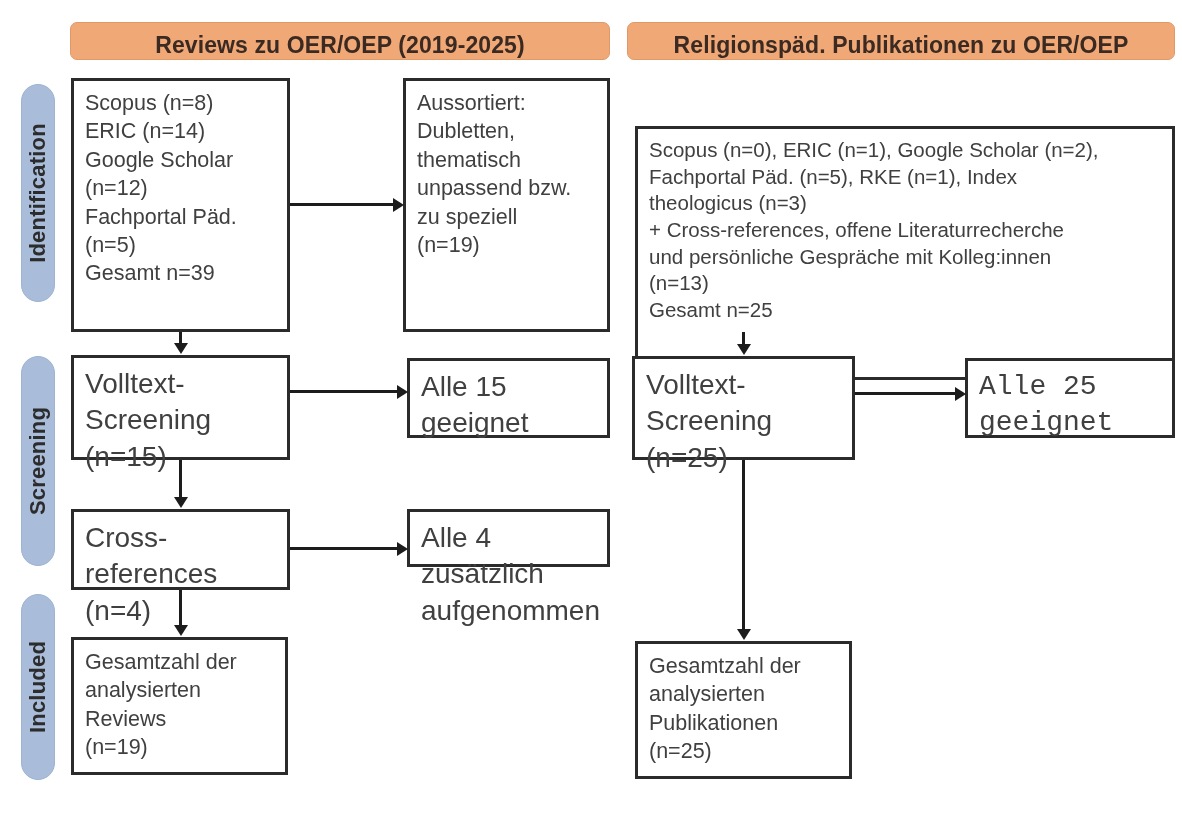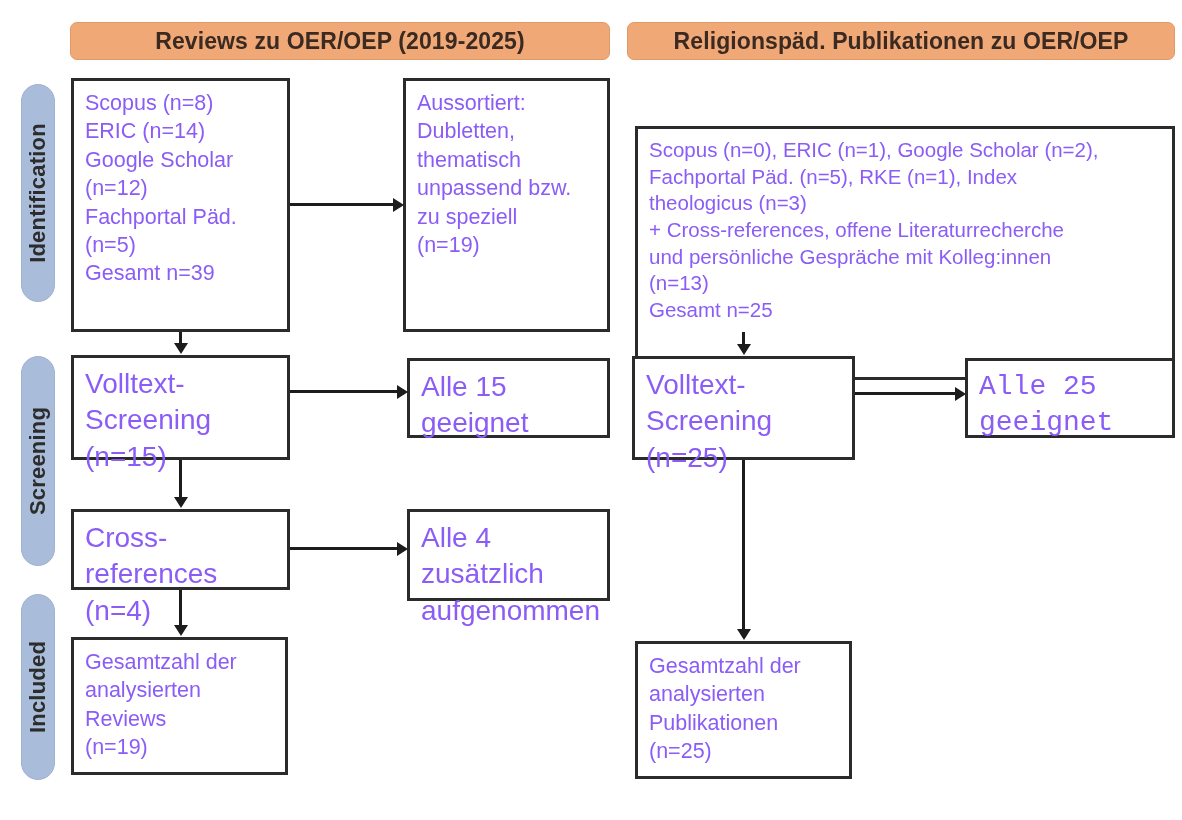--- a/index.html
+++ b/index.html
@@ -37,40 +37,40 @@
   }
 
   
   .col-header {
     position: absolute;
     background: #f0a877;
     border: 1px solid #e09a68;
     border-radius: 7px;
     box-sizing: border-box;
     display: flex;
-    align-items: center;
+    align-items: flex-end;
     justify-content: center;
     font-size: 23px;
     font-weight: bold;
     color: #3a2a22;
     letter-spacing: 0.1px;
   }
 
   
   .box {
     position: absolute;
     background: #ffffff;
     border: 3px solid #2b2b2b;
     box-sizing: border-box;
     padding: 8px 10px 6px 11px;
   }
   .box .box-text {
     font-size: 21.5px;
     line-height: 1.32;
-    color: #8b5cf6;
+    color: #404040;
     white-space: pre-line;
     display: block;
   }
   .box.tight .box-text { font-size: 28px; line-height: 1.30; }
   .box.wide  .box-text { font-size: 20.5px; line-height: 1.30; }
 
   
   .conn {
     position: absolute;
     background: #1c1c1c;
@@ -156,21 +156,21 @@
   <div class="arrow-right" style="left:397px; top:385px;"></div>
 
   <div class="conn v" style="left:179px; top:460px; width:3px; height:38px;"></div>
   <div class="arrow-down" style="left:174px; top:497px;"></div>
 
   <div class="box tight" style="left:71px; top:509px; width:219px; height:81px;">
     <span class="box-text">Cross-references
 (n=4)</span>
   </div>
 
-  <div class="box tight" style="left:407px; top:509px; width:203px; height:92px;">
+  <div class="box tight" style="left:407px; top:509px; width:203px; height:58px;">
     <span class="box-text">Alle 4 zusätzlich
 aufgenommen</span>
   </div>
 
   <div class="conn h" style="left:290px; top:547px; width:108px;"></div>
   <div class="arrow-right" style="left:397px; top:542px;"></div>
 
   <div class="conn v" style="left:179px; top:590px; width:3px; height:36px;"></div>
   <div class="arrow-down" style="left:174px; top:625px;"></div>
 

